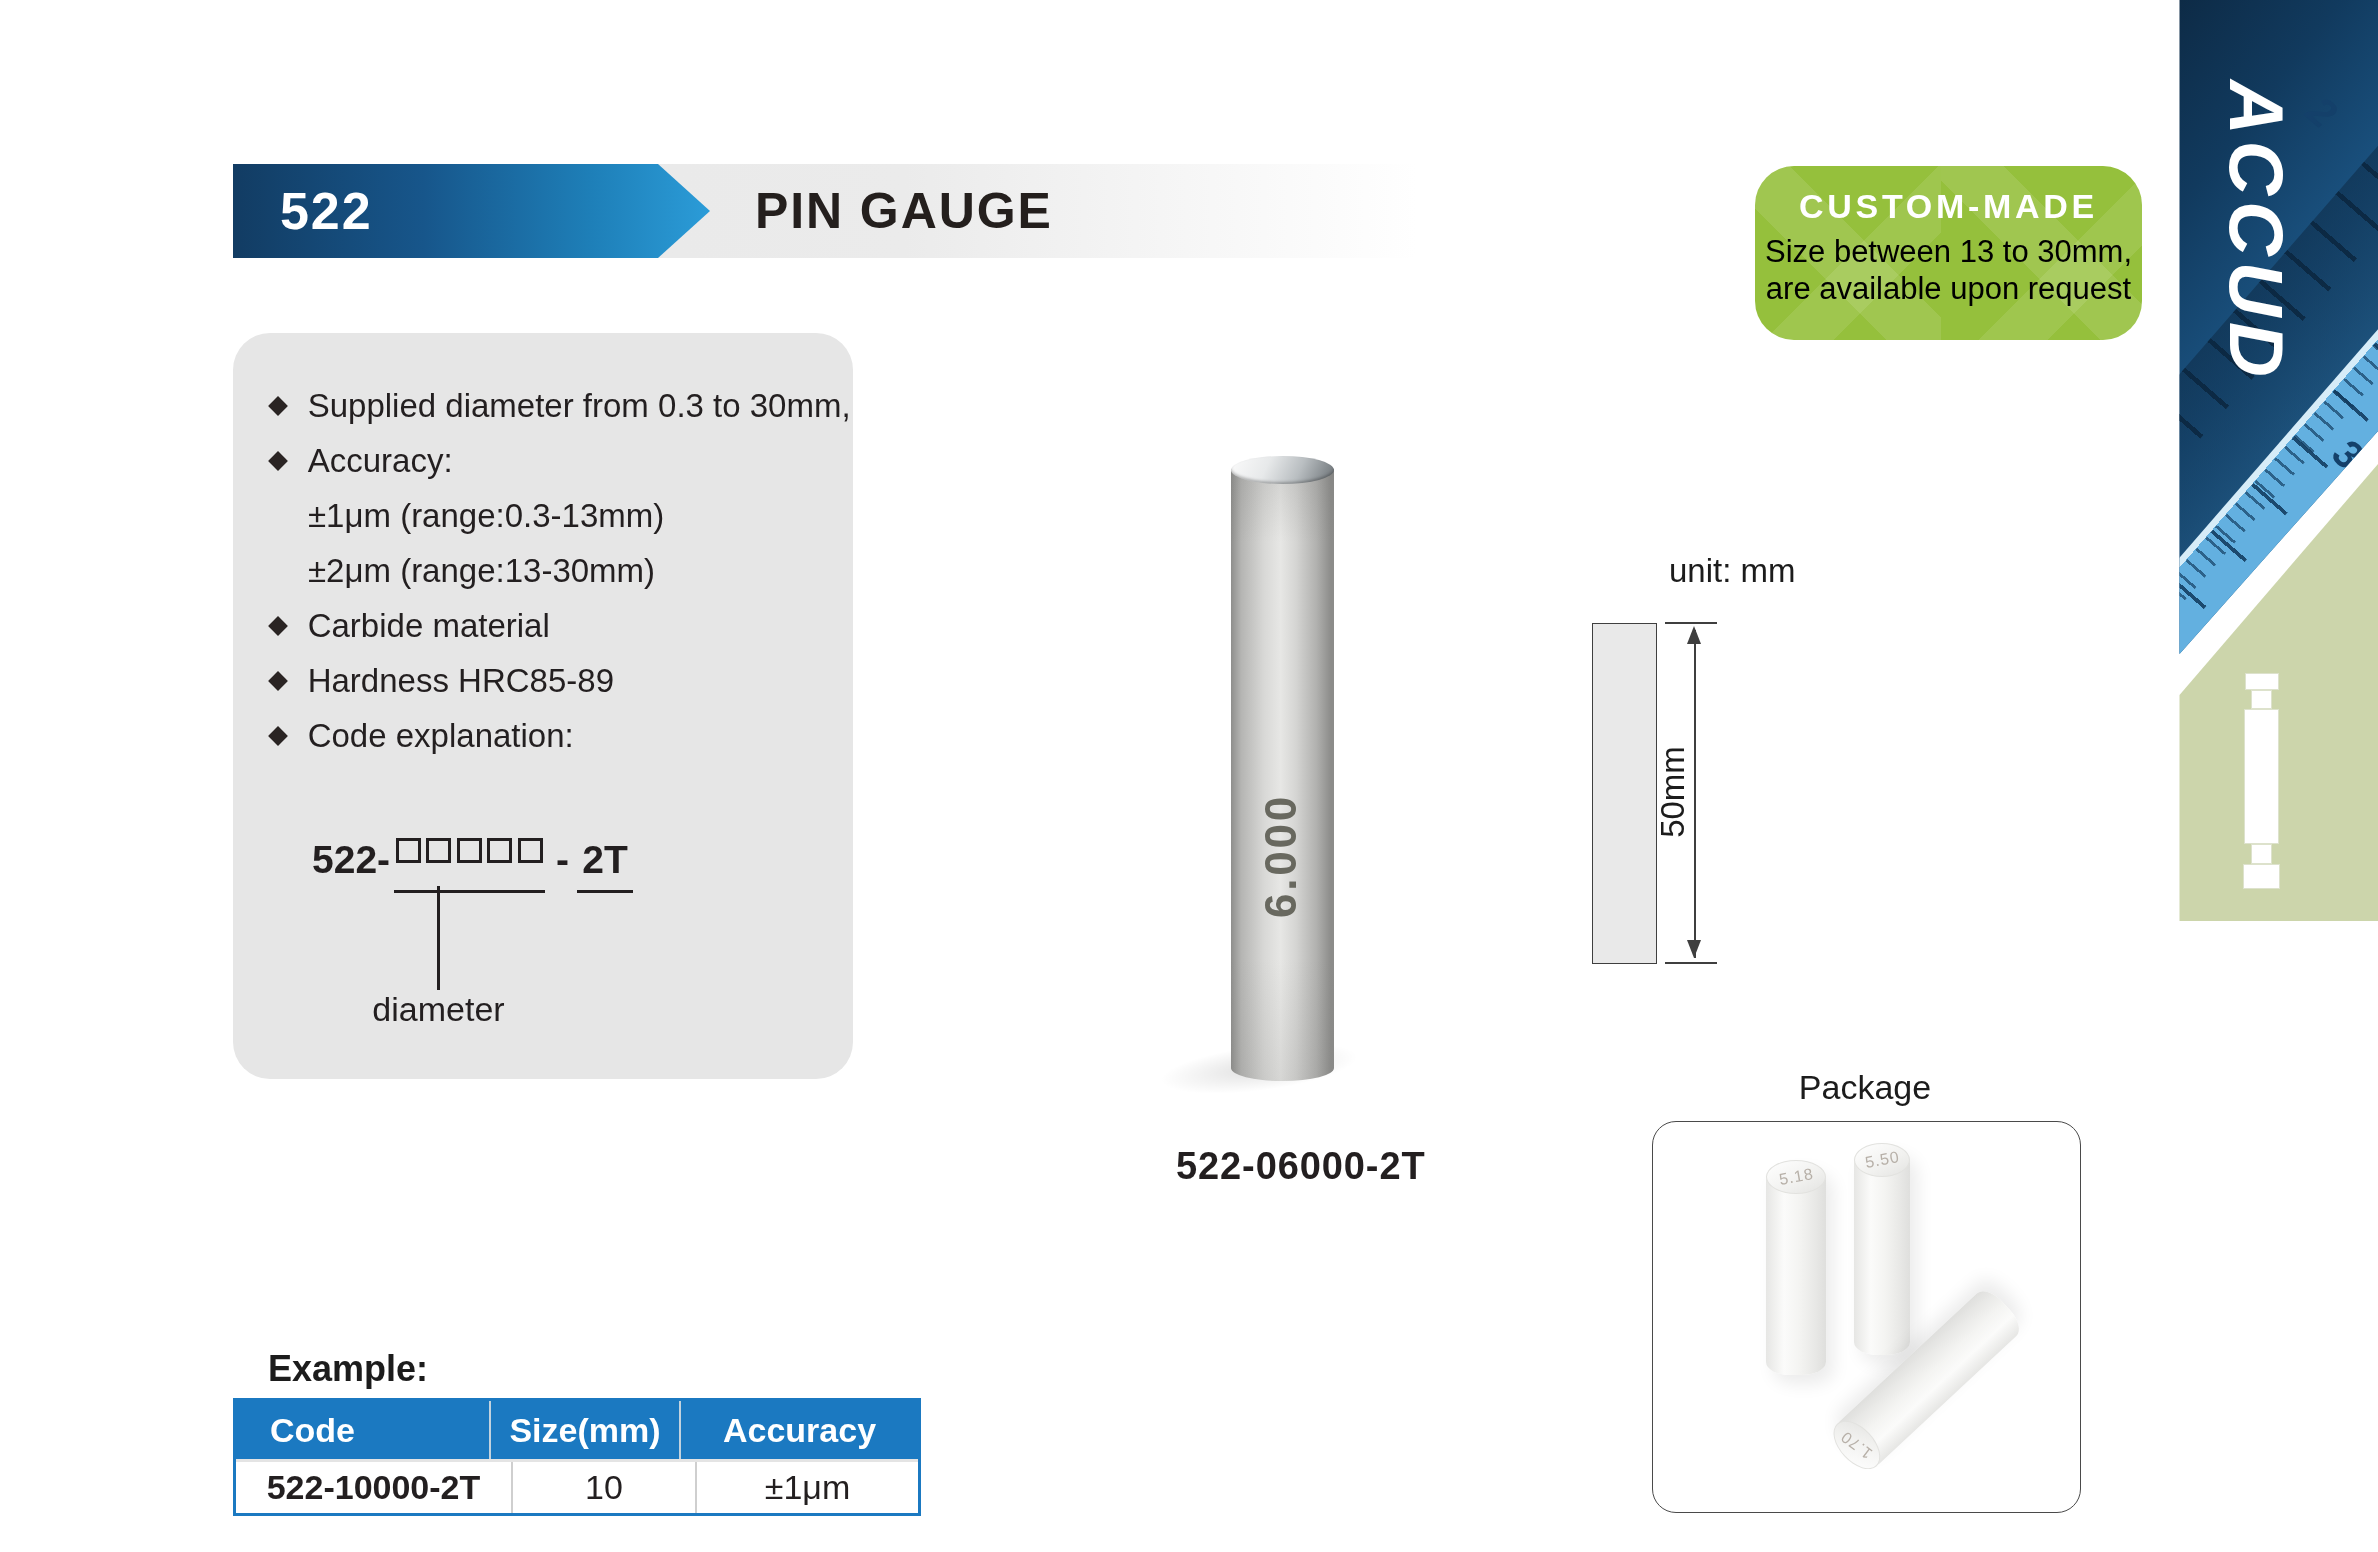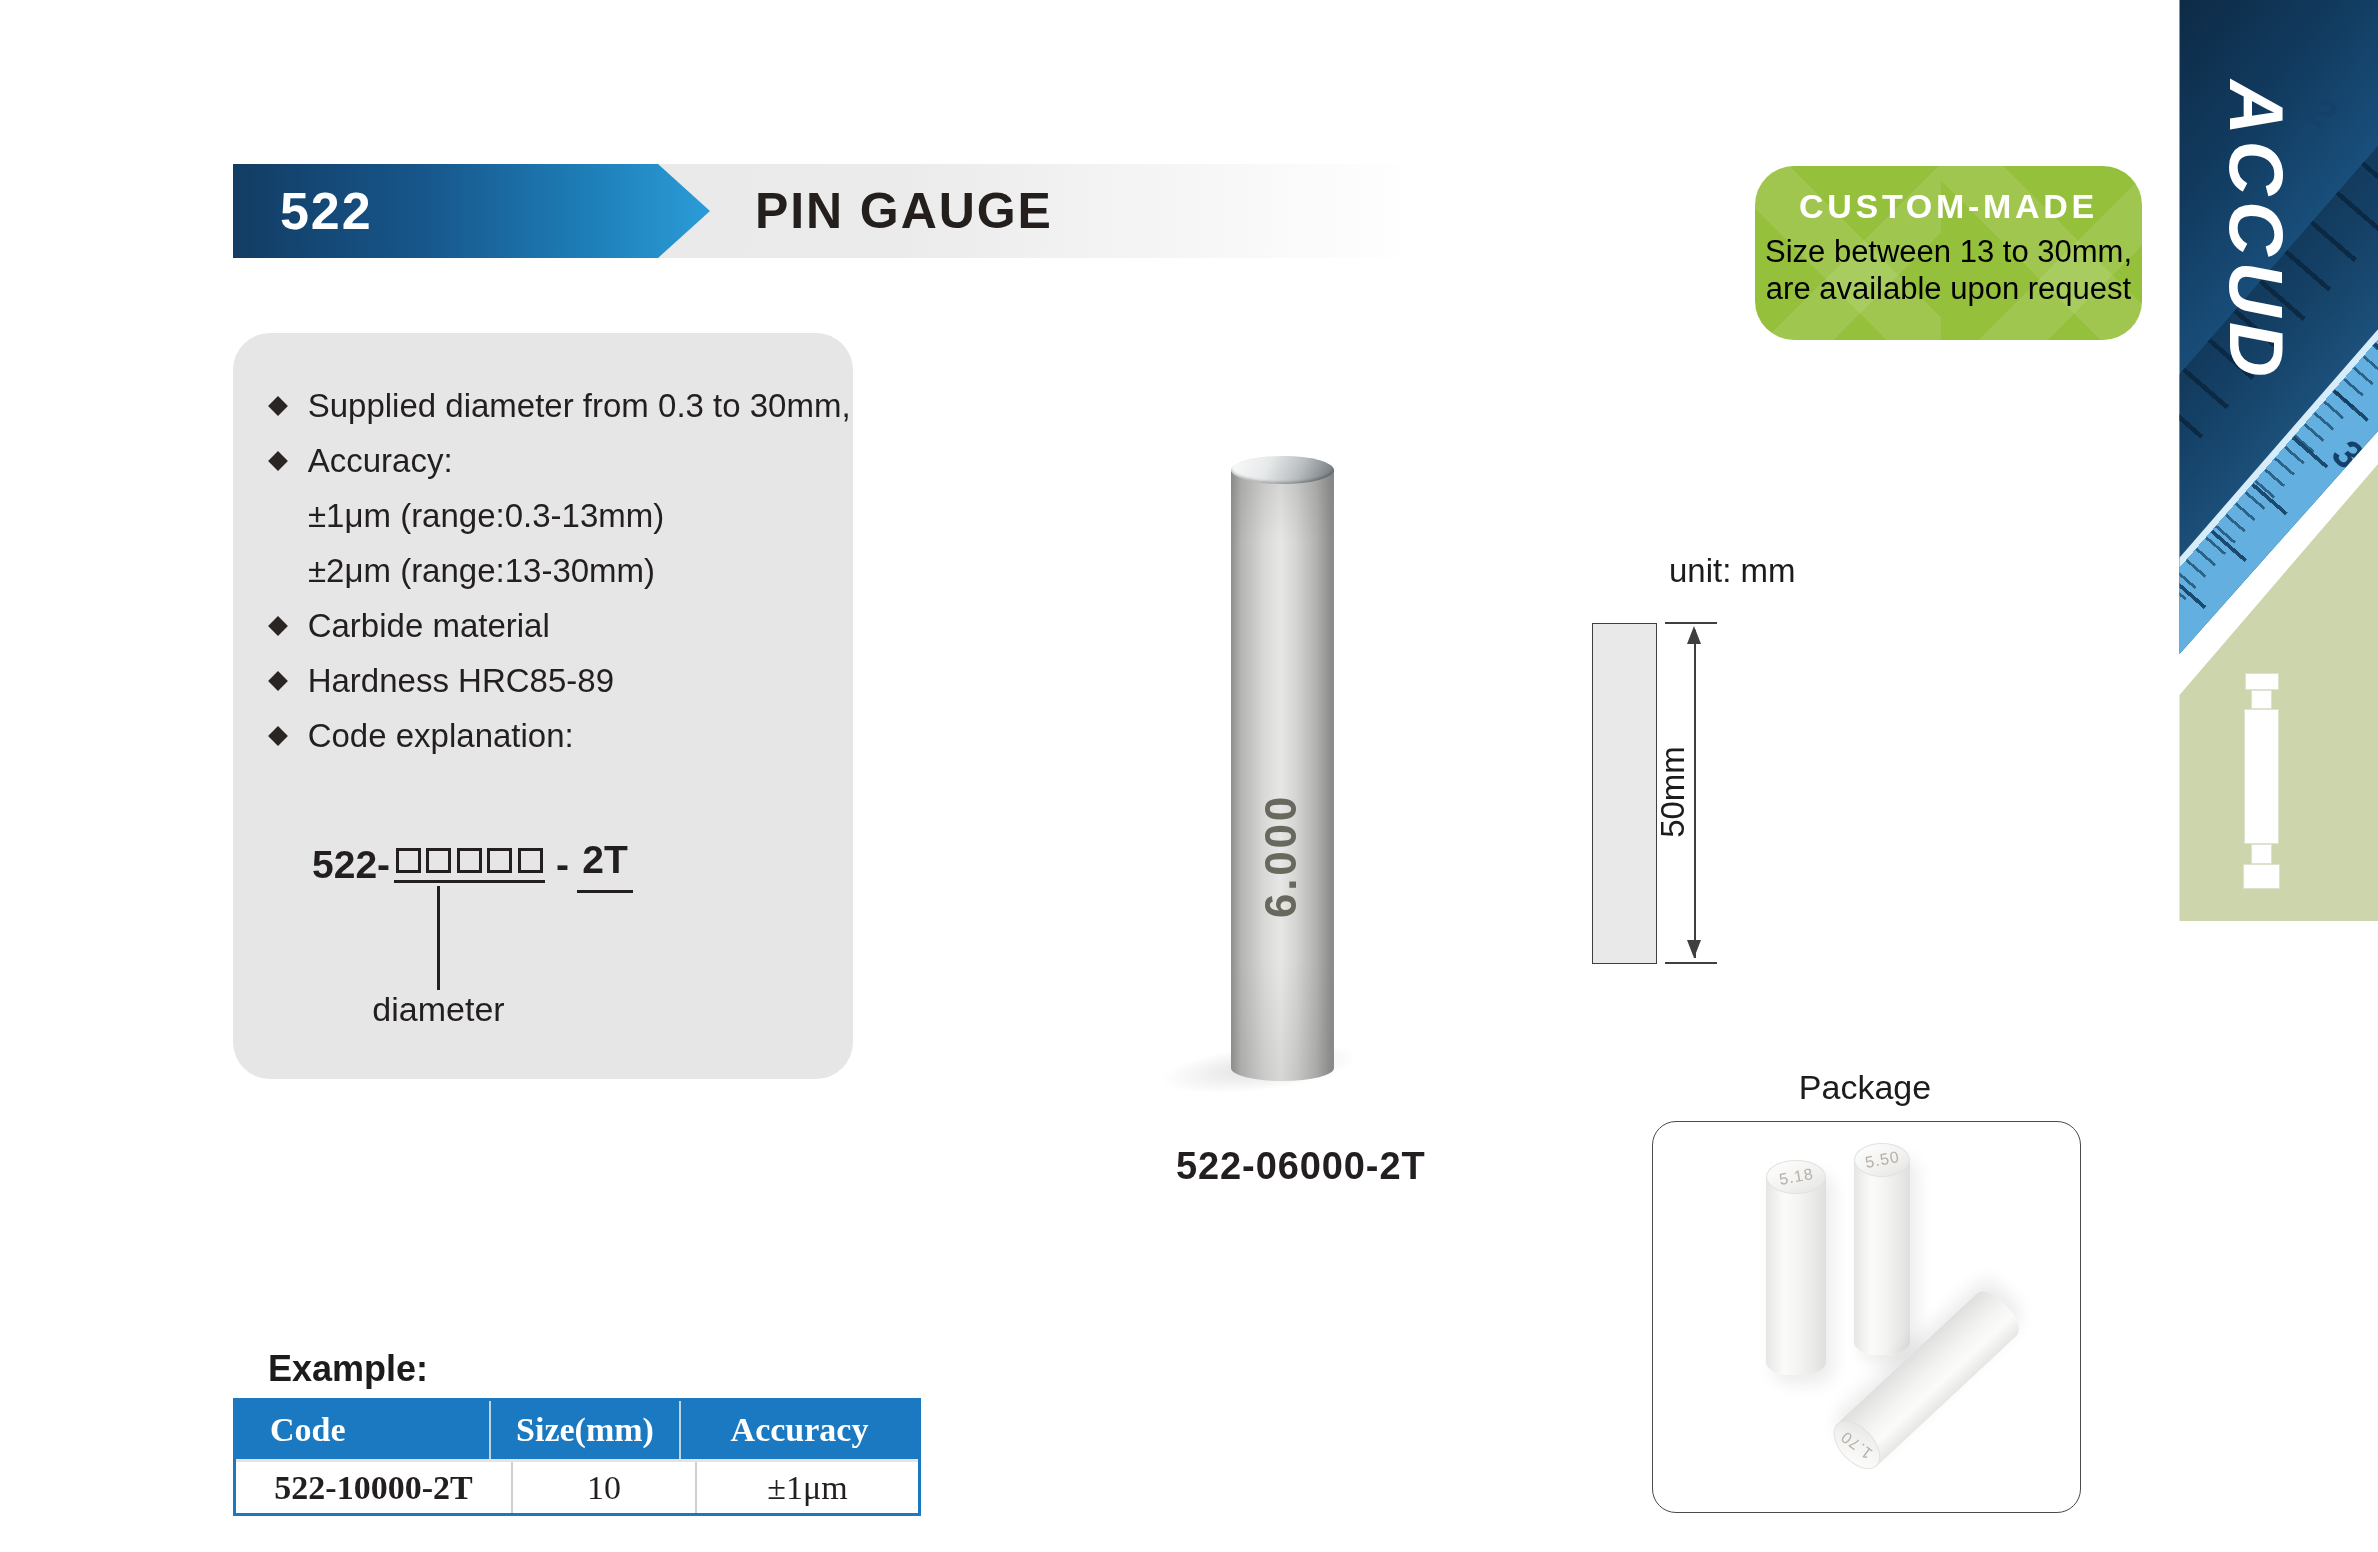--- a/index.html
+++ b/index.html
@@ -68,21 +68,21 @@
 
   
   .panel { position:absolute; left:233px; top:333px; width:620px; height:746px;
     background:#e6e6e6; border-radius:37px; }
   .features { position:absolute; left:266px; top:378px; }
   .f-row { display:flex; align-items:center; height:55px; font-size:33px; color:#231f20; }
   .f-bullet { width:14px; height:14px; background:#2a2423; transform:rotate(45deg);
     margin:0 23px 0 4.7px; flex:0 0 auto; }
   .f-spacer { width:42px; flex:0 0 auto; }
 
-  .code-row { position:absolute; left:312px; top:838px; display:flex; align-items:center;
+  .code-row { position:absolute; left:312px; top:838px; display:flex; 
     font-size:39px; font-weight:bold; color:#231f20; }
   .code-boxes { display:flex; gap:5.6px; padding:0 1.9px 7.5px 1.9px; border-bottom:3.7px solid #231f20; margin:0 3.7px; }
   .code-box { width:25px; height:25px; border:3.7px solid #231f20; background:transparent; }
   .code-dash { margin:0 7.5px; }
   .code-suffix { padding:0 5.6px 7.5px 5.6px; border-bottom:3.7px solid #231f20; }
   .callout-line { position:absolute; left:437px; top:886px; width:2.8px; height:104px; background:#231f20; }
   .callout-label { position:absolute; left:336px; top:990px; width:205px; text-align:center;
     font-size:34px; color:#231f20; }
 
   
@@ -130,21 +130,21 @@
     background:linear-gradient(150deg,#ffffff,#f1f1ef 60%,#e3e3e1); border:0.9px solid #e2e2df;
     display:flex; align-items:center; justify-content:center; }
   .tube-label { font-size:16px; color:#b7b0a8; transform:rotate(-10deg); letter-spacing:0.9px; }
   .tube1 { left:113px; top:40px; width:60px; height:213px; }
   .tube2 { left:201px; top:23px; width:56px; height:210px; }
   .tube3 { left:244px; top:149px; width:58px; height:219px; transform:rotate(227deg); }
 
   
   .example-label { position:absolute; left:268px; top:1348px; font-size:36px; font-weight:bold; color:#1c1c1c; }
   .etable { position:absolute; left:233px; top:1398px; width:688px;
-    border:3.7px solid #1b79c1; background:#0c4a6e;font-family:Liberation Serif, serif; }
+    border:3.7px solid #1b79c1; background:#0c4a6e; }
   .t-head { display:flex; height:58px; background:#1b79c1; }
   .th { display:flex; align-items:center; color:#ffffff; font-weight:bold; font-size:34px; }
   .th0 { width:253px; padding-left:34px; }
   .th1 { width:190px; justify-content:center; border-left:2.8px solid #c2d2de; }
   .th2 { flex:1; justify-content:center; border-left:2.8px solid #c2d2de; }
   .tr { display:flex; height:54px; background:#ffffff; border-top:3.7px solid #e4e4e4; }
   .td { display:flex; align-items:center; justify-content:center; font-size:34px; color:#231f20; }
   .td0 { width:275px; font-weight:bold; }
   .td1 { width:184px; border-left:2.8px solid #cfcfcf; }
   .td2 { flex:1; border-left:2.8px solid #cfcfcf; }

